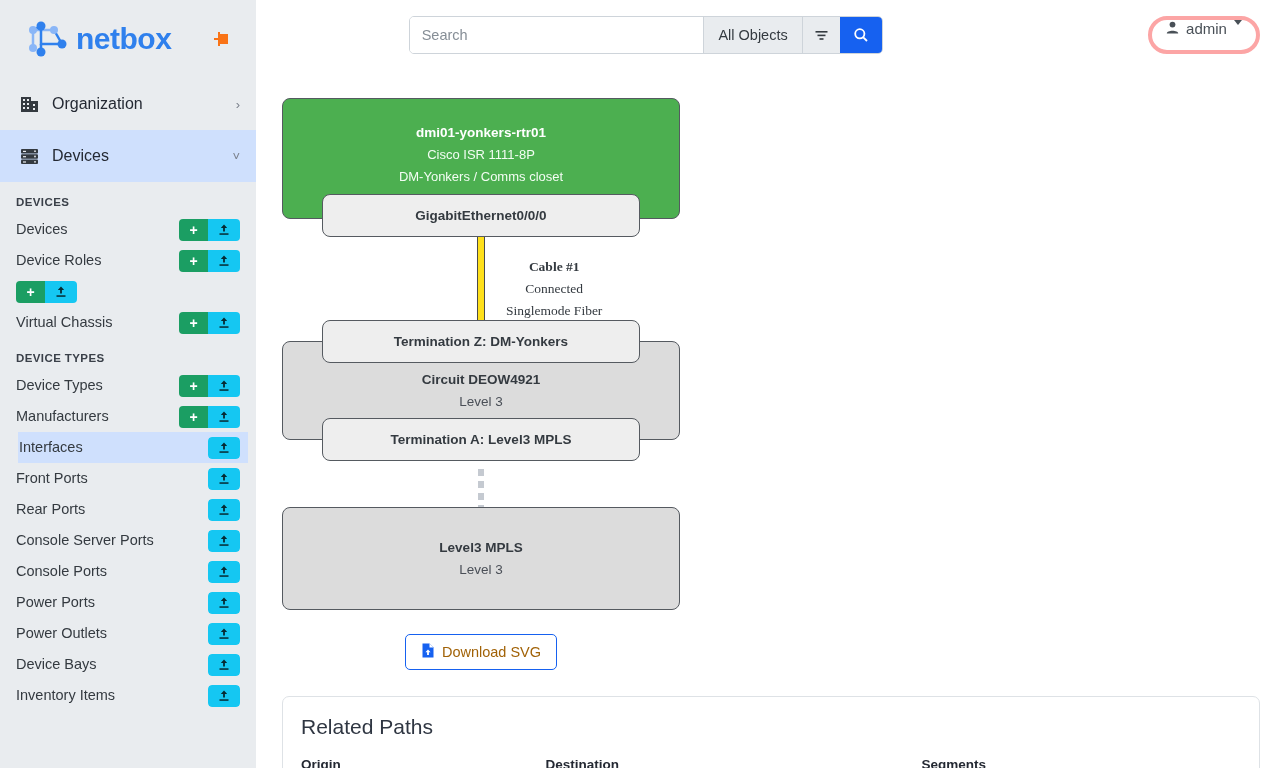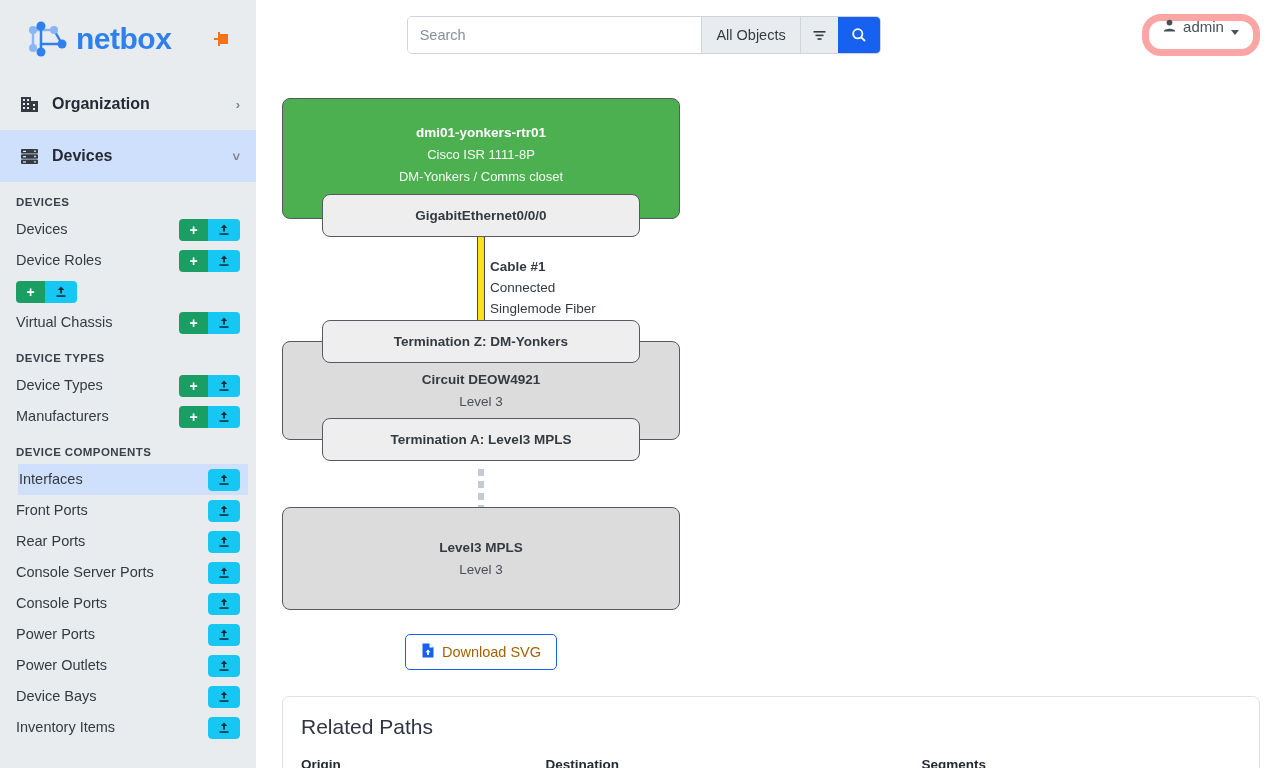--- a/index.html
+++ b/index.html
@@ -30,21 +30,21 @@
   .brand-mark { width: 46px; height: 42px; }
   .brand-word {
     font-size: 30px; font-weight: 700; color: #2f80ed;
     letter-spacing: -0.5px; margin-left: 4px;
   }
   .pin-icon { margin-left: auto; margin-right: 8px; display:flex; }
 
   .nav-group {
     display: flex; align-items: center;
     height: 52px; padding: 0 16px 0 14px;
-    font-size: 16px; font-weight: 700; color: #242933;
+    font-size: 16px; font-weight: 400; color: #242933;
     cursor: pointer;
     justify-content: flex-end;
   }
   .nav-group.active { background: #cfe0fd; }
   .nav-group .gicon { width: 30px; display: flex; align-items: center; justify-content: center; margin-right: 8px; }
   .nav-group .chev { margin-left: auto; color: #7b818c; font-size: 13px; line-height: 1; }
 
   .sec-title {
     font-size: 11.5px; font-weight: 700; letter-spacing: 0.4px;
     color: #3a4049; padding: 14px 0 6px 16px; text-transform: uppercase;
@@ -98,23 +98,23 @@
   }
   .search-filter {
     display: flex; align-items: center; justify-content: center; width: 38px;
     background: #e9ecef; border-left: 1px solid #ced4da; cursor: pointer;
   }
   .search-go {
     display: flex; align-items: center; justify-content: center; width: 42px;
     background: #1661f0; cursor: pointer;
   }
   .user-btn {
-    display: flex; align-items: flex-end; gap: 7px;
-    height: 38px; padding: 14px 14px;
-    border: 7px solid #fca5a5; border-radius: 19px;
+    display: flex; align-items: flex-start; gap: 7px;
+    height: 38px; padding: 0 14px;
+    border: 4px solid #fca5a5; border-radius: 19px;
     font-size: 15px; color: #495057; cursor: pointer; background:#fff;
     margin-left: auto;
   }
   .caret { width:0;height:0;border-left:4.5px solid transparent;border-right:4.5px solid transparent;border-top:5px solid #495057; }
 
   .page-title {
     font-size: 31px; font-weight: 400; color: #2f3642;
     padding: 8px 0 0 26px; letter-spacing: -0.2px;
   }
 
@@ -135,21 +135,21 @@
     background: #eeeeee; width: 318px; margin: -25px auto 0;
     padding: 13px 10px; font-size: 13.5px; font-weight: 700; color: #343a40;
     position: relative; z-index: 3;
   }
   .cable-seg { position: relative; height: 108px; }
   .cable-line {
     position: absolute; left: 199px; top: 0; width: 8px; height: 108px;
     background: #ffe01b; border-left: 1px solid #4a4a4a; border-right: 1px solid #4a4a4a;
     transform: translateX(-4px);
   }
-  .cable-label { position: absolute; left: 208px; top: 22px; text-align: left; }
+  .cable-label { position: absolute; left: 224px; top: 22px; text-align: center; font-family: Liberation Serif, serif; }
   .cable-label .c1 { font-size: 13.5px; font-weight: 700; color: #343a40; }
   .cable-label .c2, .cable-label .c3 { font-size: 13.5px; color: #343a40; margin-top: 6px; }
 
   .node-circuit {
     background: #dcdcdc; padding: 30px 10px; margin-top: -22px;
   }
   .node-circuit .c1 { font-size: 13.5px; font-weight: 700; color: #343a40; }
   .node-circuit .c2 { font-size: 13.5px; color: #4a4f57; margin-top: 7px; }
   .node-term.over-top { margin-bottom: -22px; }
 
@@ -328,21 +328,20 @@
         <span class="btn-add">+</span>
         <span class="btn-imp">
           <svg width="12" height="12" viewBox="0 0 12 12" fill="#062b33">
               <path d="M6 0.5 L9.2 4 H6.9 V7.6 H5.1 V4 H2.8 Z"></path>
               <rect x="1.5" y="9.3" width="9" height="1.5"></rect>
             </svg>
         </span>
       </span>
     </div>
 
-    <div class="sec-title">DEVICE COMPONENTS</div>
     <div class="nav-row selected">
       <a class="nav-link">Interfaces</a>
       <span class="btn-group only-imp">
         <span class="btn-imp">
           <svg width="12" height="12" viewBox="0 0 12 12" fill="#062b33">
               <path d="M6 0.5 L9.2 4 H6.9 V7.6 H5.1 V4 H2.8 Z"></path>
               <rect x="1.5" y="9.3" width="9" height="1.5"></rect>
             </svg>
         </span>
       </span>

